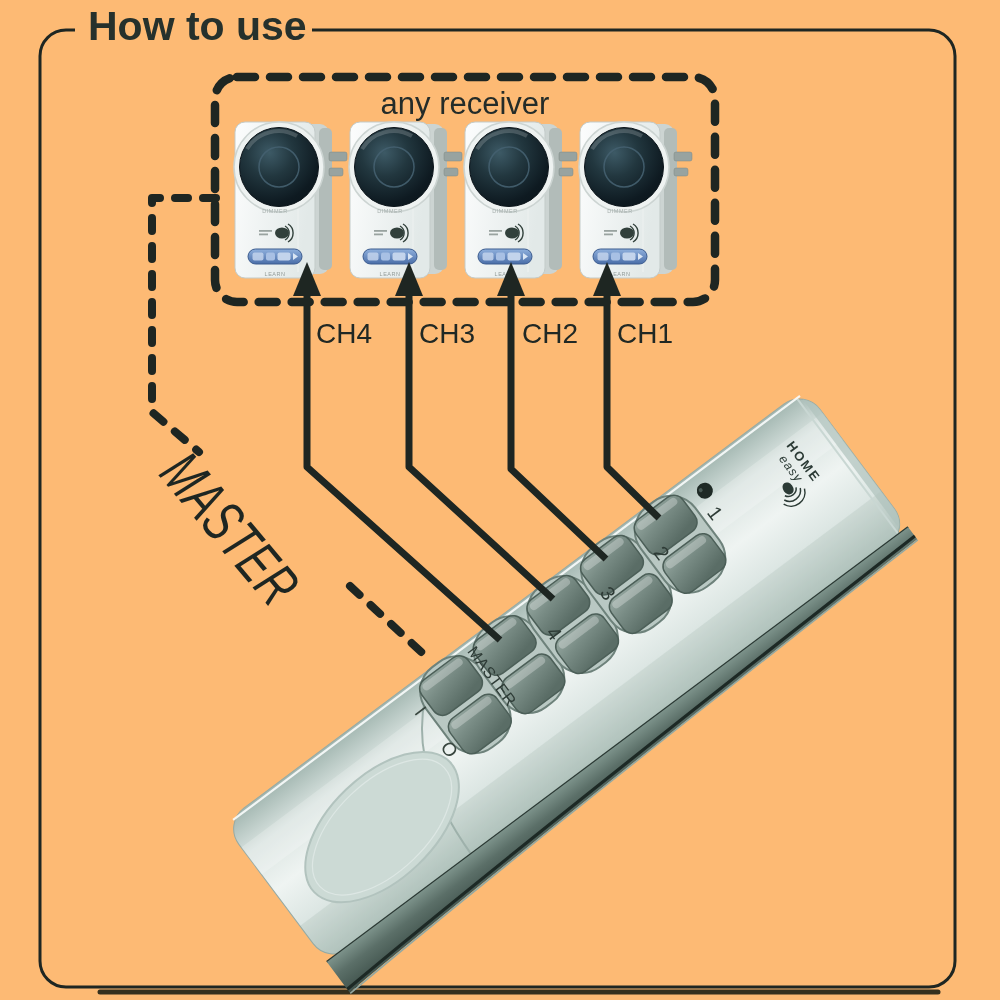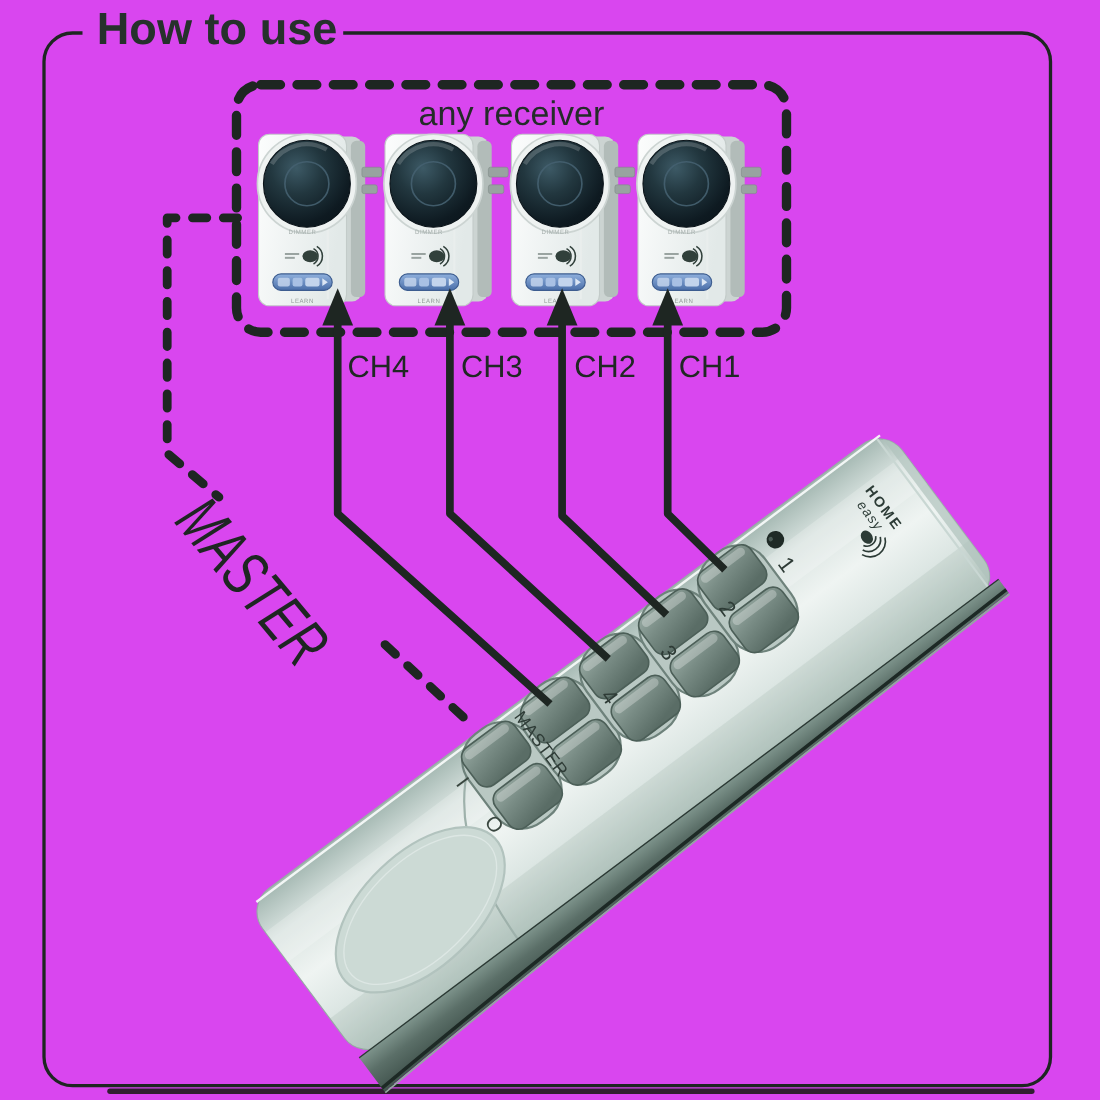--- a/index.html
+++ b/index.html
@@ -1,16 +1,16 @@
 <!DOCTYPE html>
 <html><head>
 <meta charset="utf-8">
 <style>
   html,body{margin:0;padding:0;background:#ffffff;}
-  .stage{width:1000px;height:1000px;position:relative;background:#d946ef;}
+  .stage{width:1000px;height:1000px;position:relative;background:#fdba74;}
   svg{display:block;}
   text{font-family:"Liberation Sans","DejaVu Sans",sans-serif;}
   .title-text{font-size:41px;font-weight:700;fill:#26312c;letter-spacing:0px;}
   .any-receiver{font-size:31px;fill:#242c29;}
   .ch-label{font-size:28px;fill:#20282 4;fill:#202824;}
   .frame-line{fill:none;stroke:#1e2622;stroke-width:3;}
   .frame-shadow{stroke:#12180f;stroke-width:5;stroke-linecap:round;opacity:.85;}
   .dash-box{fill:none;stroke:#1e2622;stroke-width:8.5;stroke-dasharray:18 15;stroke-linecap:round;}
   .lead{fill:none;stroke:#1e2622;stroke-width:7;stroke-linejoin:round;}
   .arrow{fill:#1e2622;}

